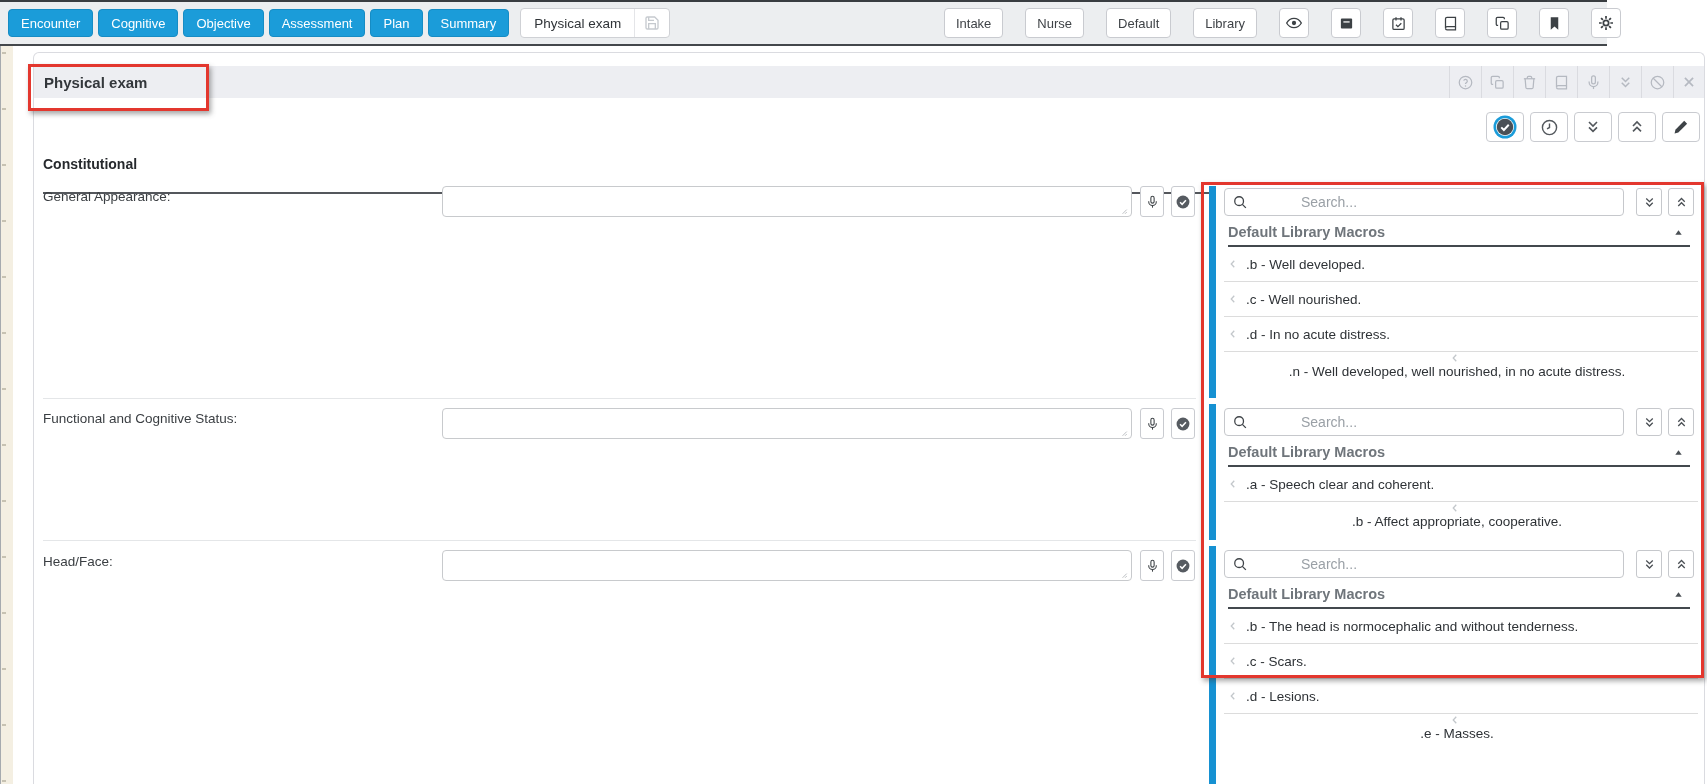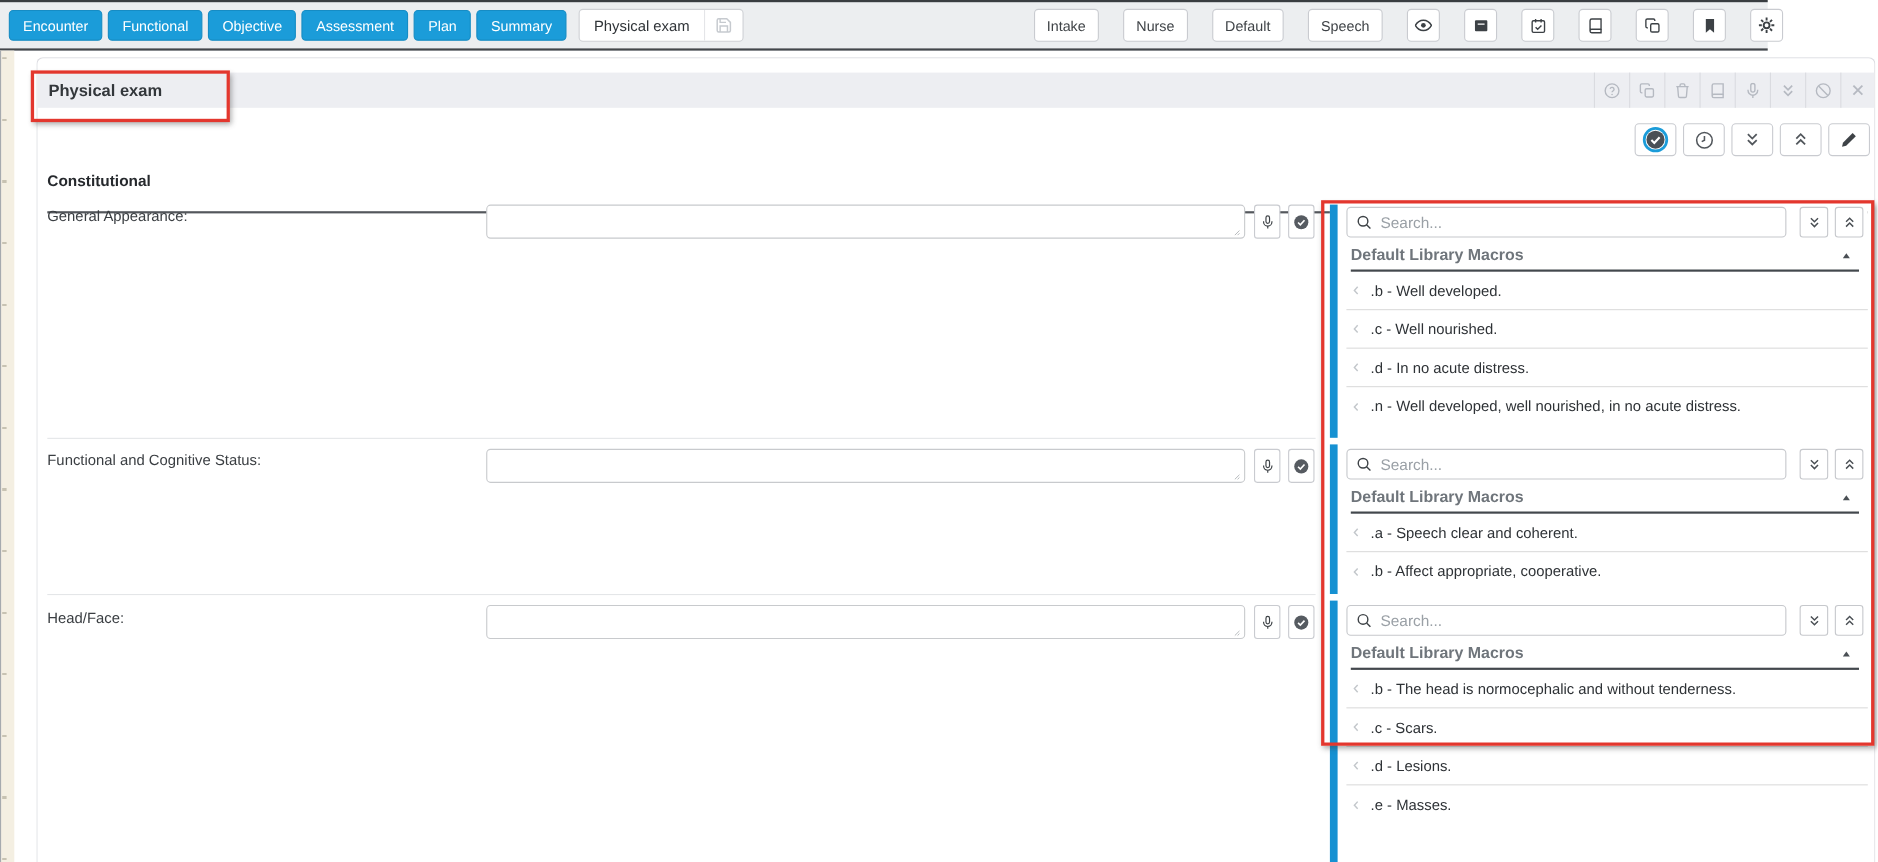--- a/index.html
+++ b/index.html
@@ -86,21 +86,21 @@
   }
   .row-divider { position:absolute; left:43px; width:1153px; height:1px; background:#e4e6e8; }
 
   
   .panel { position:absolute; left:1209px; width:489px; background:#fff; }
   .panel::before { content:""; position:absolute; left:0; top:0; bottom:0; width:7px; background:#1691d2; }
   .panel-inner { margin-left:7px; }
   .search-row { display:flex; align-items:center; padding:0 4px 0 8px; }
   .search-box {
     position:relative; width:400px; height:28px; border:1px solid #c6c8cc; border-radius:4px; background:#fff;
-    display:flex; align-items:center;
+    display:flex; align-items:center;padding-left:46px;
   }
   .search-box .mag { position:absolute; left:8px; top:6px; color:#3e4347; }
   .search-box input {
     border:none; outline:none; background:transparent; width:100%; height:100%;
     padding:0 8px 0 30px; font-family:"Liberation Sans",sans-serif; font-size:14px; color:#2e3236;
   }
   .search-box input::placeholder { color:#9aa0a6; }
   .pan-btn {
     width:26px; height:28px; background:#fff; border:1px solid #c6c8cc; border-radius:3px;
     display:flex; align-items:center; justify-content:center; color:#4a4f54; cursor:pointer; flex:0 0 auto;
@@ -110,21 +110,21 @@
   .macro-header {
     margin:8px 8px 0 12px; padding-bottom:5px; border-bottom:2px solid #43484d;
     display:flex; align-items:center; cursor:pointer;
   }
   .macro-header .mh-title { font-size:14.5px; font-weight:bold; color:#6f757b; }
   .macro-header .tri { margin-left:auto; color:#4a4f54; padding-right:6px; }
   .macro-item {
     height:35px; display:flex; align-items:center; border-bottom:1px solid #dcdcdc;
     margin:0 0 0 8px; padding-right:8px; cursor:pointer;
   }
-  .macro-item:last-child { border-bottom:none; }
+  .macro-item:last-child { border-bottom:none;flex-direction:column; }
   .macro-item .chev { color:#c3c7cb; margin:0 7px 0 3px; flex:0 0 auto; }
   .macro-item .mtext { font-size:13.5px; color:#2e3236; white-space:nowrap; }
 
   
   .anno { position:absolute; border:3px solid #e3372e; box-shadow:2px 3px 5px rgba(60,60,60,.45); z-index:50; pointer-events:none; }
 </style>
 </head>
 <body>
 
 <svg width="0" height="0" style="position:absolute">
@@ -219,41 +219,41 @@
         <line x1="21" y1="11" x2="11" y2="21"></line>
         <line x1="21" y1="17" x2="17" y2="21"></line>
       </symbol>
   </defs>
 </svg>
 
 <div id="app">
 
   <div class="topnav">
     <span class="tab">Encounter</span>
-    <span class="tab">Functional</span>
+    <span class="tab">Cognitive</span>
     <span class="tab">Objective</span>
     <span class="tab">Assessment</span>
     <span class="tab">Plan</span>
     <span class="tab">Summary</span>
     <span class="active-group">
       <span class="active-label">Physical exam</span>
       <span class="save-btn">
           <span>
             <svg class="ic" width="16" height="16">
               <use href="#i-floppy"></use>
             </svg>
           </span>
         </span>
     </span>
 
     <span class="nav-right">
       <span class="nav-btn">Intake</span>
       <span class="nav-btn">Nurse</span>
       <span class="nav-btn">Default</span>
-      <span class="nav-btn">Speech</span>
+      <span class="nav-btn">Library</span>
       <span class="nav-iconbtn">
           <span>
             <svg class="ic" width="16" height="16">
               <use href="#i-eye"></use>
             </svg>
           </span>
         </span>
       <span class="nav-iconbtn">
           <span>
             <svg class="ic" width="15" height="15">

